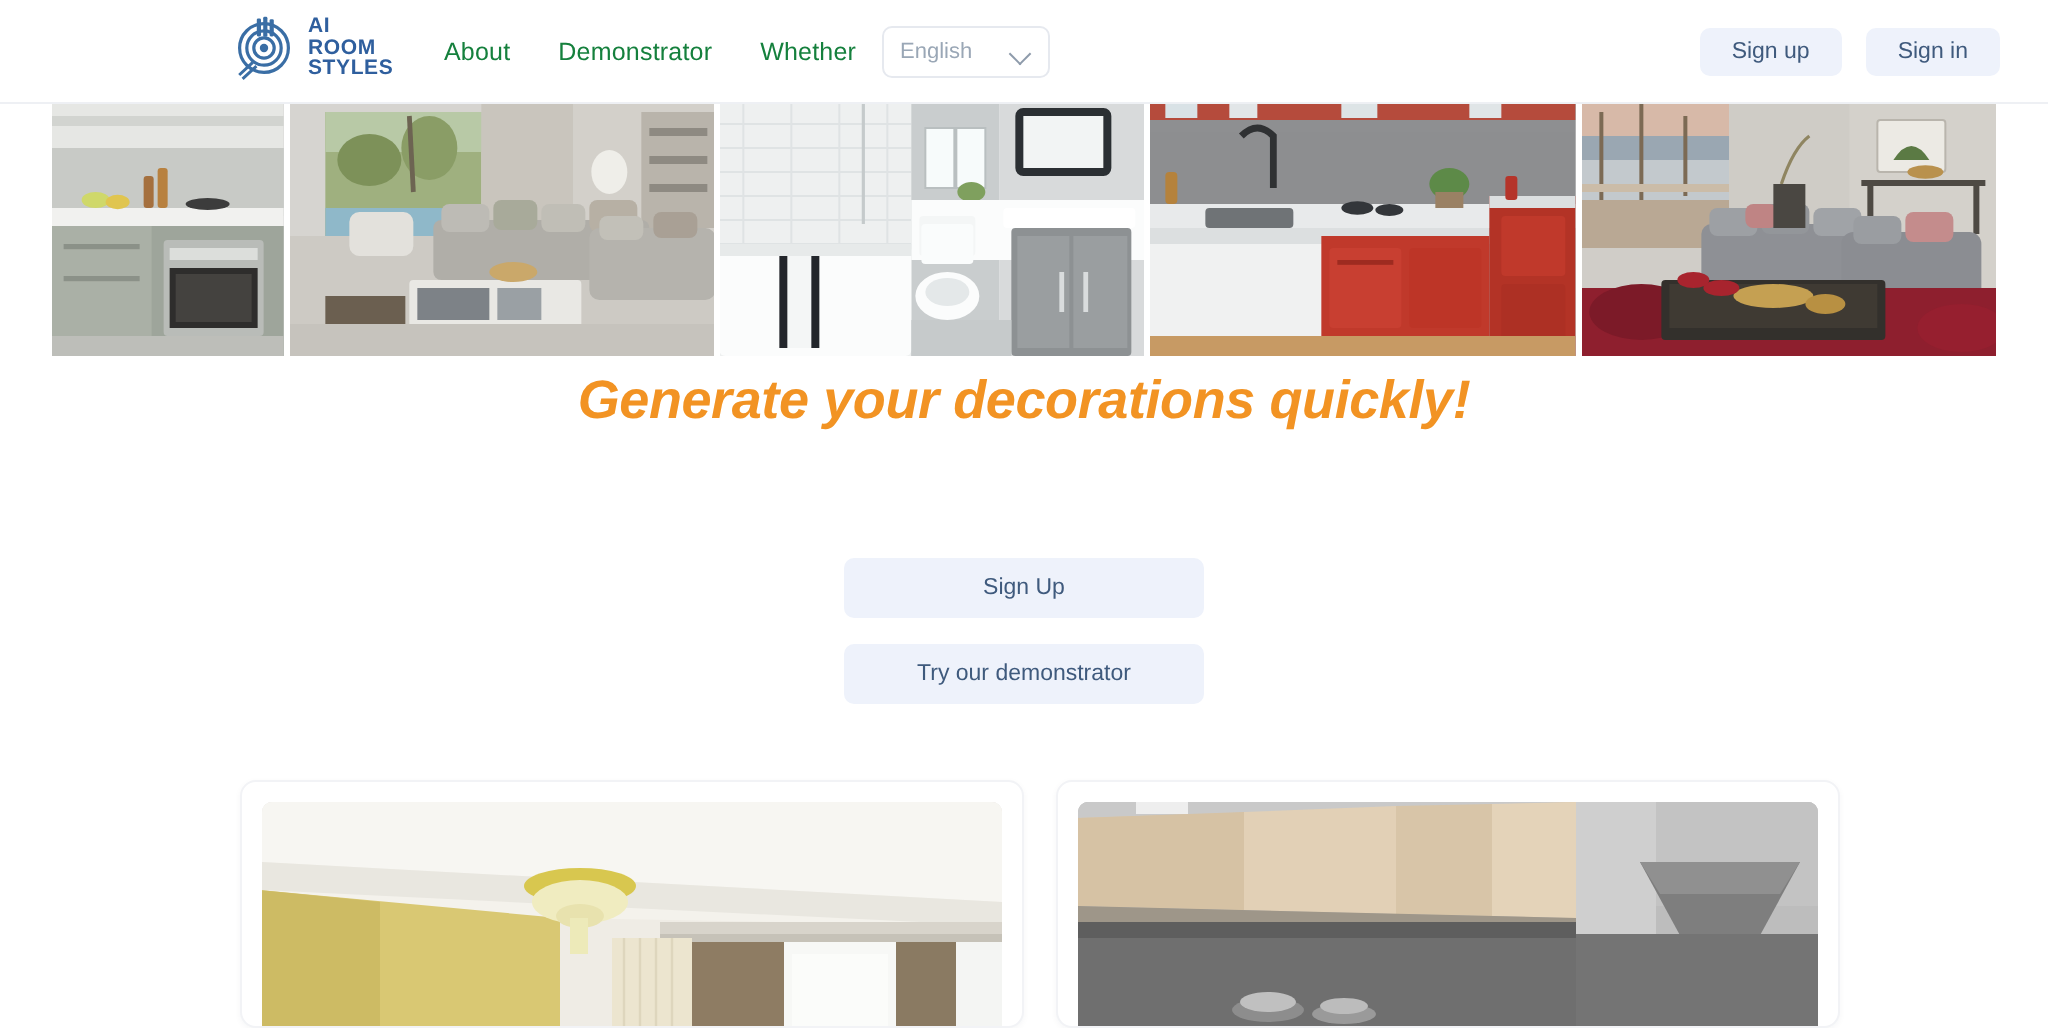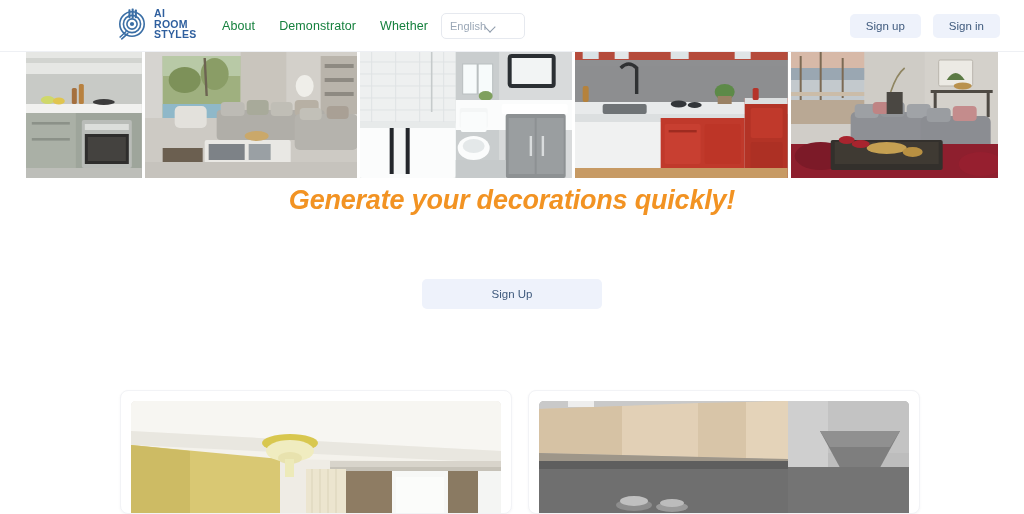--- a/index.html
+++ b/index.html
@@ -39,21 +39,21 @@
   .nav a {
     font-size: 12.5px; color: #15803d; text-decoration: none;
     font-weight: 400; letter-spacing: .1px;
   }
 
   .lang-select {
     position: absolute; left: 441px; top: 13px;
     width: 84px; height: 26px;
     border: 1px solid #e6e9ef; border-radius: 5px;
     background: #ffffff;
-    display: flex; align-items: center; justify-content: flex-start;
+    display: flex; align-items: center; justify-content: space-between;
     padding: 0 8px;
   }
   .lang-select .lang-label { font-size: 11px; color: #9aa7b6; }
   .chev { width: 10px; height: 6px; position: relative; }
   .chev::before {
     content: ""; position: absolute; left: 0; top: 0;
     width: 7px; height: 7px;
     border-right: 1.4px solid #8e9bab;
     border-bottom: 1.4px solid #8e9bab;
     transform: rotate(45deg);
@@ -339,20 +339,21 @@
       </svg>
     </div>
   </div>
 
   <div class="hero-copy">
     <h1 class="headline">Generate your decorations quickly!</h1>
   </div>
 
   <div class="cta-wrap">
     <button class="btn-cta">Sign Up</button>
+    <button class="btn-cta">Try our demonstrator</button>
   </div>
 
   <div class="gallery">
 
     <div class="card">
       <div class="card-media">
         <svg viewBox="0 0 372 200" preserveAspectRatio="xMidYMin slice">
           <rect width="372" height="200" fill="#f4f2ec"></rect>
           <path d="M0 0 H372 V50 L0 30 Z" fill="#f7f6f2"></path>
           <path d="M0 30 L372 50 V62 L0 44 Z" fill="#e9e7e0"></path>

